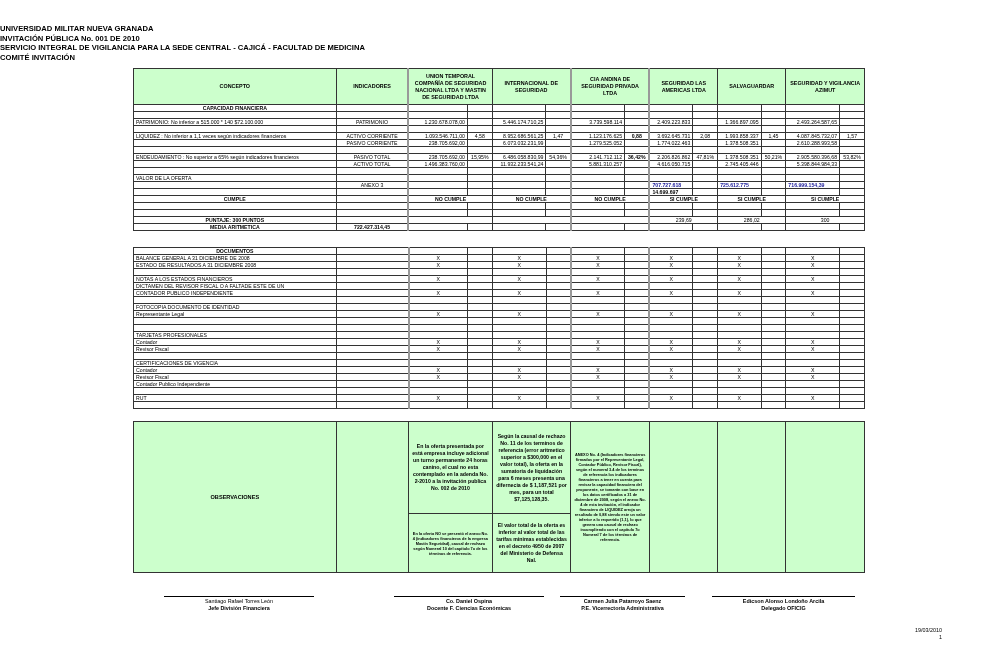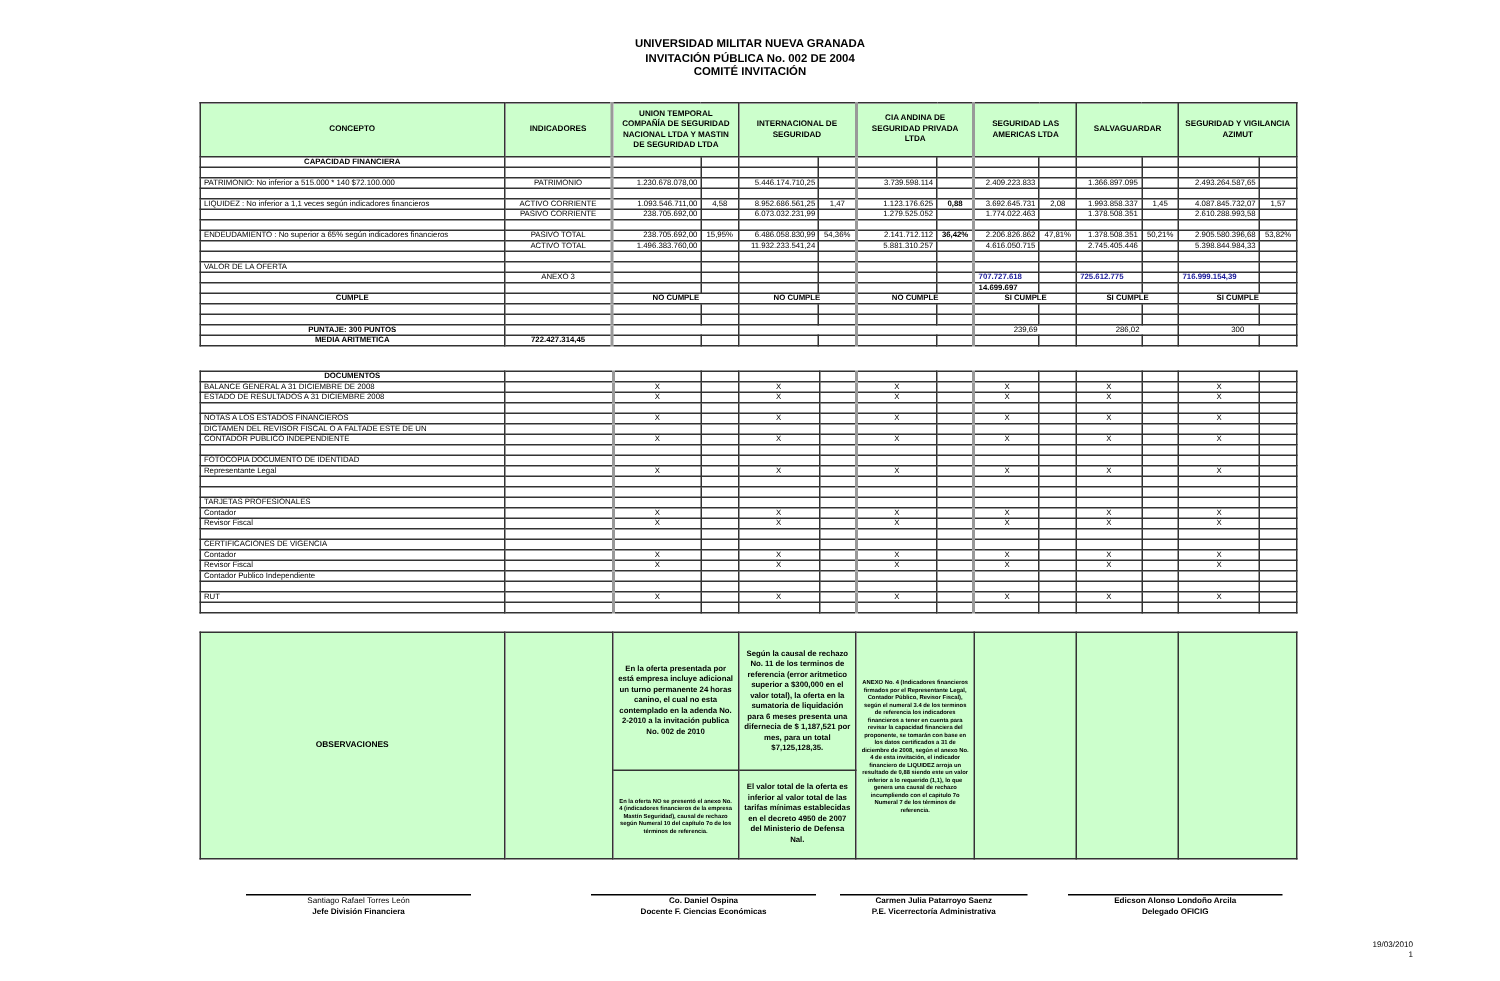--- a/index.html
+++ b/index.html
@@ -1,38 +1,39 @@
 <!DOCTYPE html>
 <html><head>
 <meta charset="utf-8">
 <style>
   html, body { margin:0; padding:0; background:#ffffff; }
   body { width:1000px; height:654px; position:relative; overflow:hidden; font-family:"Liberation Sans", sans-serif; color:#000; }
-  .hdr { position:absolute; left:0; width:1000px; text-align:center; font-weight:bold; font-size:7.6px; line-height:9.5px; }
+  .hdr { position:absolute; left:0; width:1000px; font-weight:bold; font-size:7.6px; line-height:9.5px; }
   .tbl { position:absolute; left:133px; border-collapse:collapse; table-layout:fixed; font-size:5.2px; }
   .tbl td { border:1px solid #333; padding:0 2px; height:6px; line-height:6px; white-space:nowrap; overflow:hidden; }
   .tbl .thick-l { border-left:2px solid #999; }
   .head td { background:#ccffcc; font-weight:bold; text-align:center; white-space:normal; line-height:7px; font-size:5.4px; }
   .c { text-align:center; }
   .r { text-align:right; }
   .b { font-weight:bold; }
   .blue { color:#1a1a99; font-weight:bold; }
   .obs td { background:#ccffcc; vertical-align:middle; text-align:center; white-space:normal; }
   .obs .big { font-size:5.2px; font-weight:bold; line-height:7px; padding:2px 3px; }
   .obs .small { font-size:3.9px; font-weight:bold; line-height:5px; padding:1px 3px; }
   .sig { position:absolute; top:596px; width:150px; text-align:center; font-size:5.4px; line-height:6.5px; }
   .sig .line { border-top:1.5px solid #000; margin-bottom:1px; }
   .foot { position:absolute; right:58px; font-size:5.4px; text-align:right; }
 </style>
 </head>
 <body>
 
 <div class="hdr" style="top:24px;">
   <div>UNIVERSIDAD MILITAR NUEVA GRANADA</div>
-  <div>INVITACIÓN PÚBLICA No. 002 DE 2004</div>
+  <div>INVITACIÓN PÚBLICA No. 001 DE 2010</div>
+  <div>SERVICIO INTEGRAL DE VIGILANCIA PARA LA SEDE CENTRAL - CAJICÁ - FACULTAD DE MEDICINA</div>
   <div>COMITÉ INVITACIÓN</div>
 </div>
 
 <table class="tbl" style="top:68px; width:732px;">
   <colgroup>
     <col style="width:196px">
       <col style="width:70px">
     <col style="width:57px">
       <col style="width:24px">
     <col style="width:52px">

